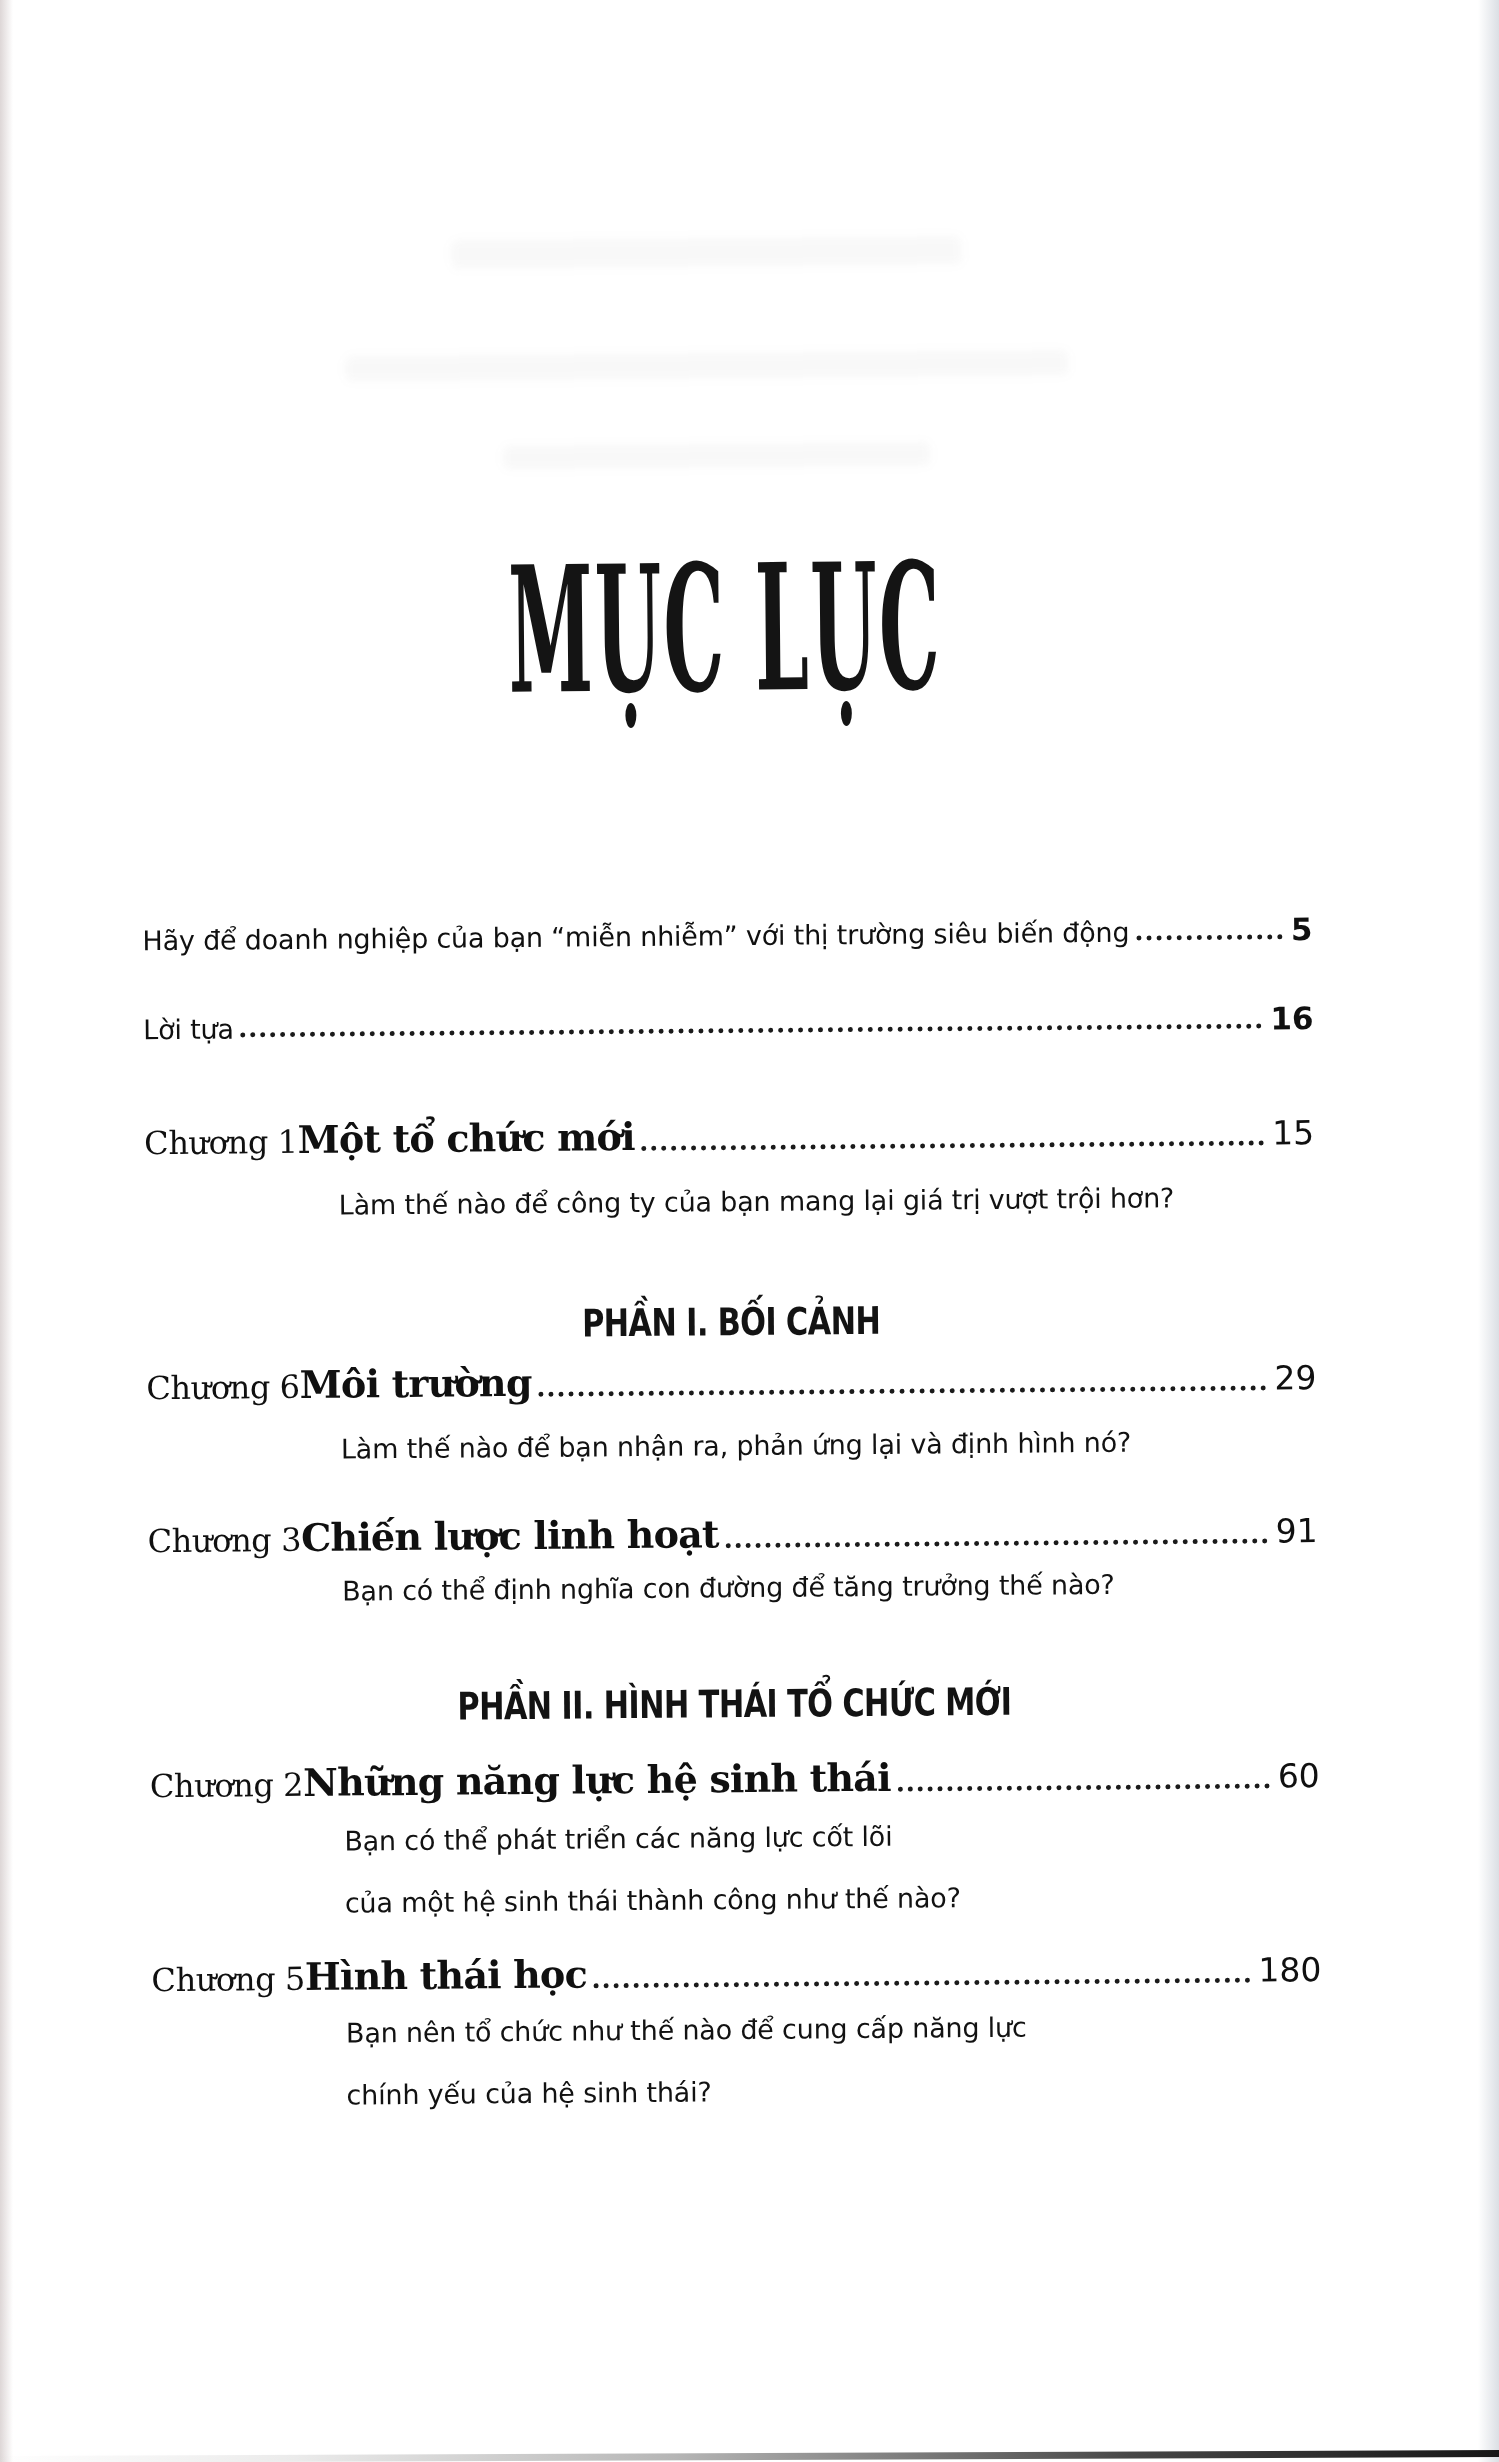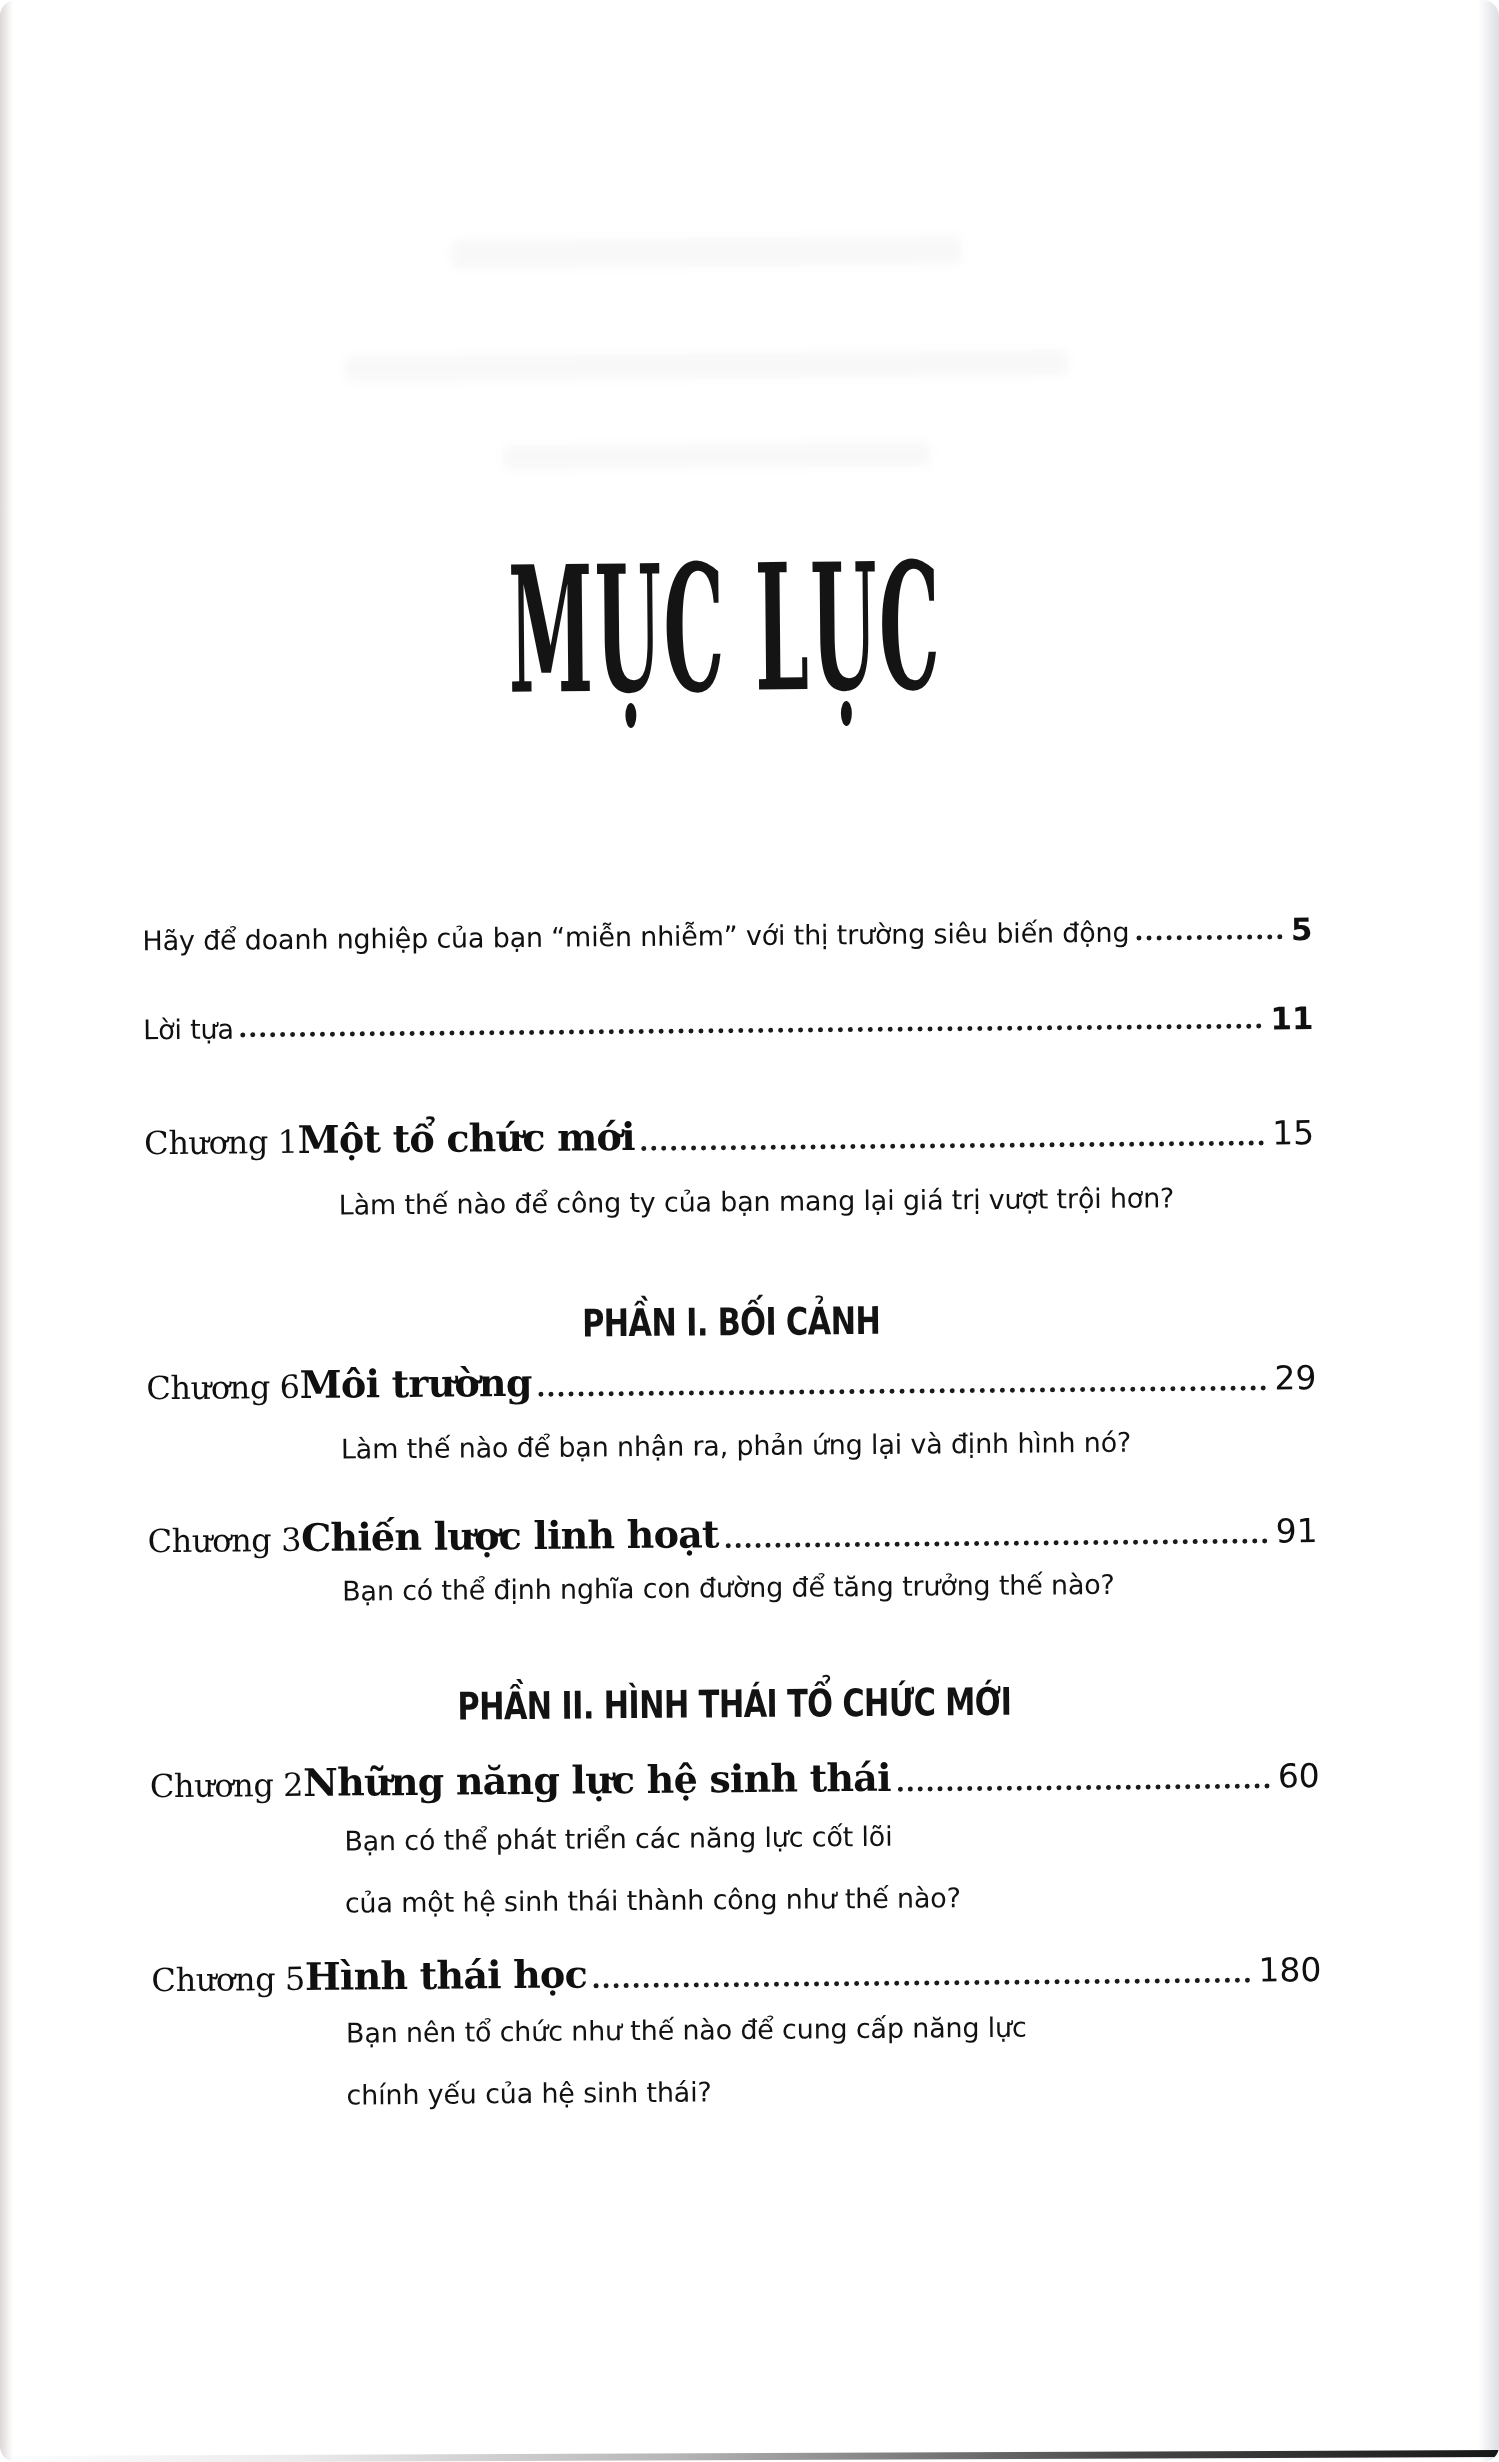--- a/index.html
+++ b/index.html
@@ -1,19 +1,19 @@
 <!DOCTYPE html>
 <html style="font-size:13px"><head>
 <meta charset="utf-8">
 <style>
   html,body { margin:0; padding:0; background:#ffffff; }
   .page {
     position:relative; width:1499px; height:2462px;
     background:#ffffff; overflow:hidden;
-    font-family:"DejaVu Sans", sans-serif; color:#101010;border-radius:16px;
+    font-family:"DejaVu Sans", sans-serif; color:#101010;
   }
   .content { position:absolute; inset:0; transform:rotate(-0.5deg); transform-origin:50% 50%; }
 
   
   .edge-left {
     position:absolute; left:0; top:0; bottom:0; width:13px;
     background:linear-gradient(to right, rgba(180,165,165,0.45), rgba(255,255,255,0));
   }
   .edge-right {
     position:absolute; right:0; top:0; bottom:0; width:21.4px;
@@ -94,21 +94,21 @@
     </div>
 
     <div class="toc-row front-row" style="top:914px;">
       <span>Hãy để doanh nghiệp của bạn “miễn nhiễm” với thị trường siêu biến động</span>
       <span class="leader"></span>
       <span class="front-num">5</span>
     </div>
     <div class="toc-row front-row" style="top:1003px;">
       <span>Lời tựa</span>
       <span class="leader"></span>
-      <span class="front-num">11</span>
+      <span class="front-num">16</span>
     </div>
 
     <div class="toc-row" style="top:1111px;">
       <span class="ch-label">Chương 1</span>
       <span class="ch-title">Một tổ chức mới</span>
       <span class="leader"></span>
       <span class="ch-num">15</span>
     </div>
     <div class="subtitle" style="top:1184px;">Làm thế nào để công ty của bạn mang lại giá trị vượt trội hơn?</div>
 

